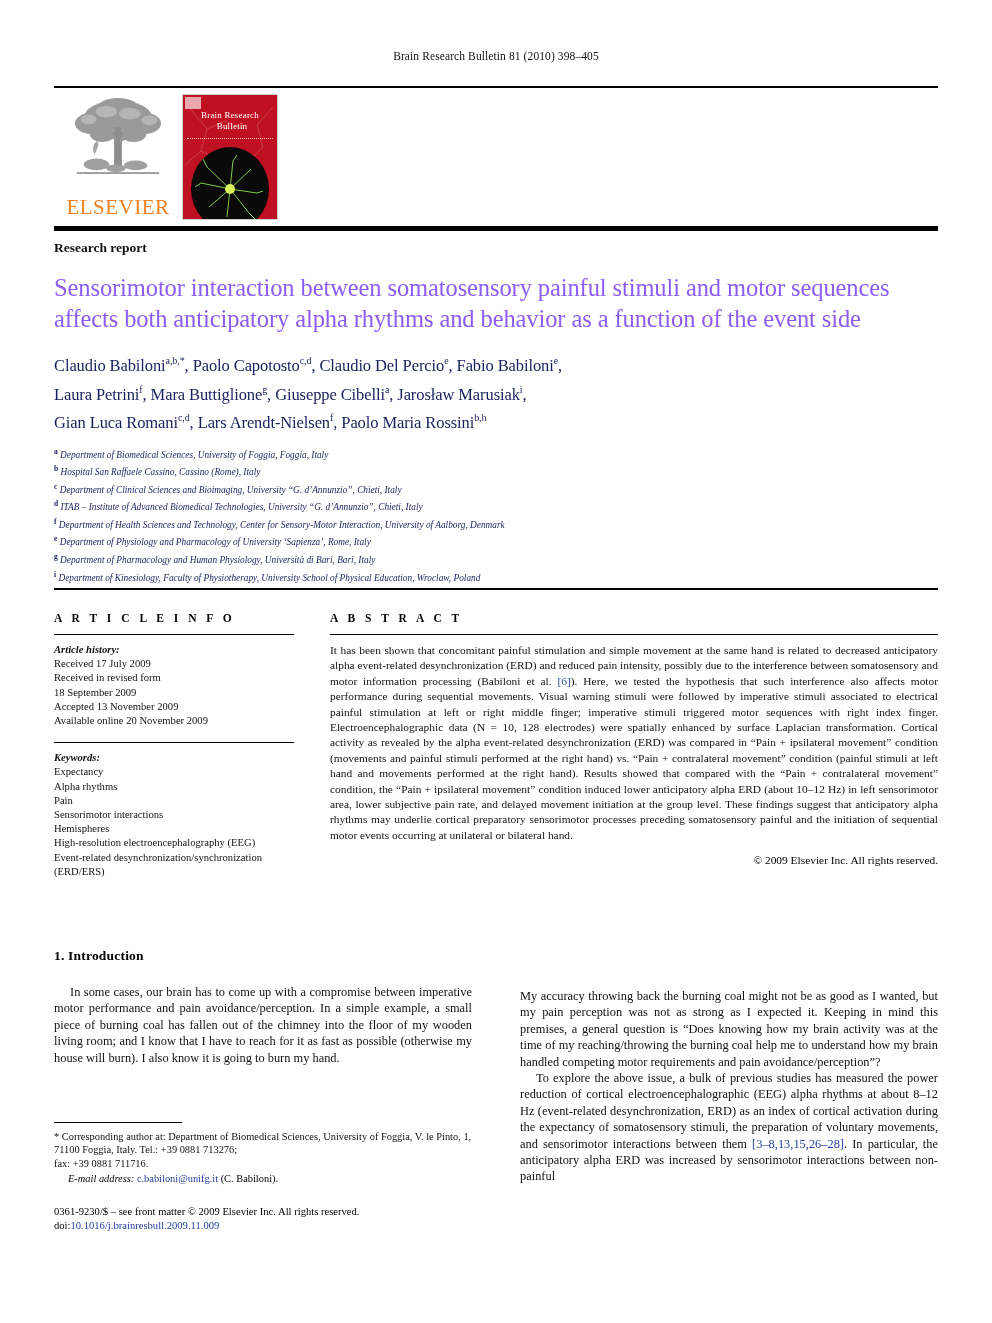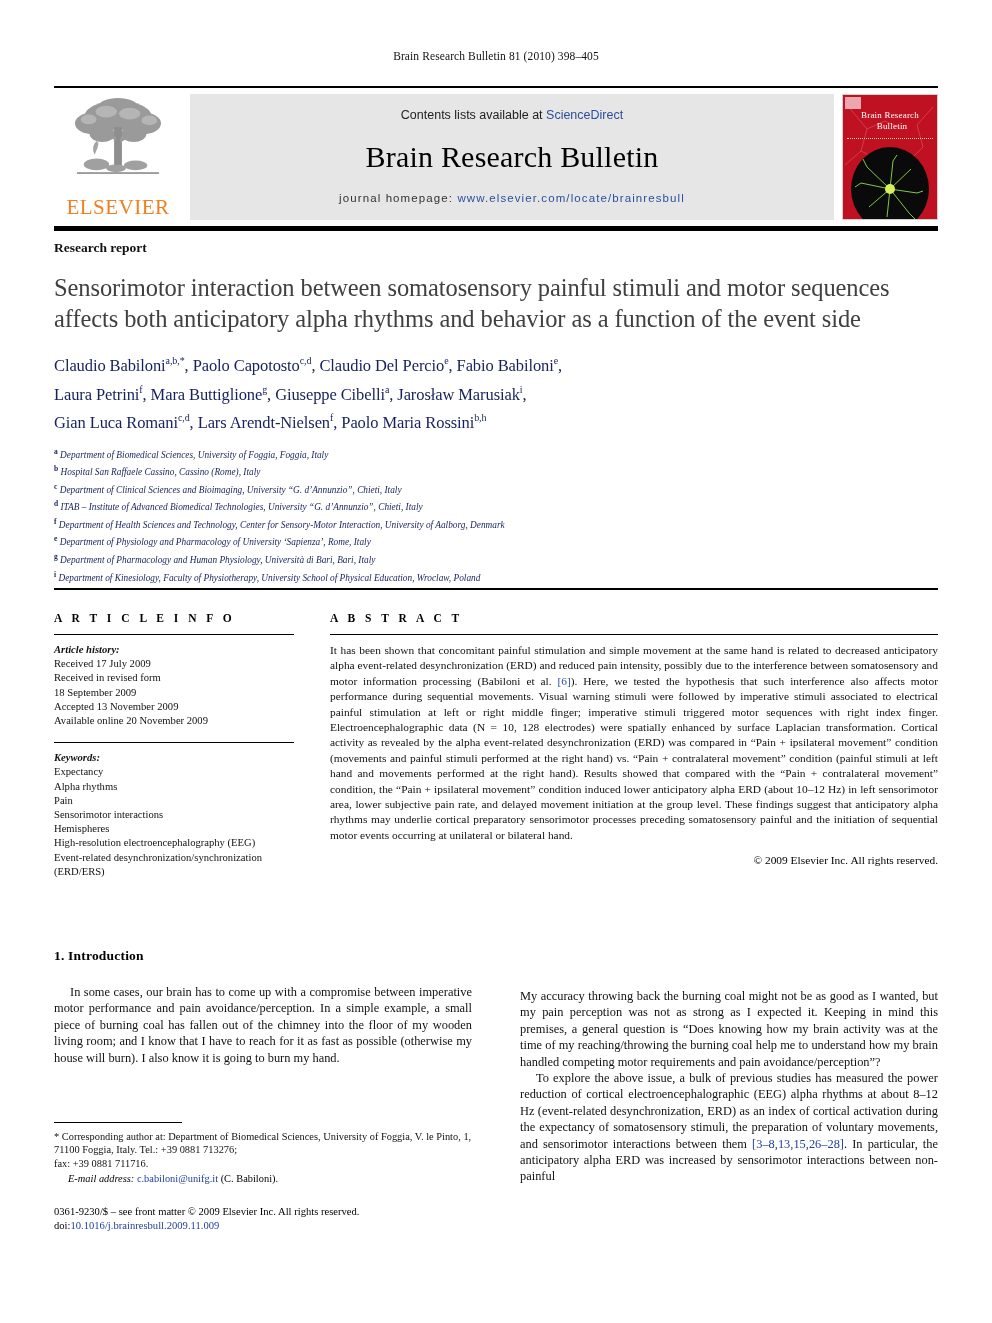--- a/index.html
+++ b/index.html
@@ -160,21 +160,21 @@
   }
   .section-kind {
     font-size: 13.5px;
     font-weight: bold;
     color: #111;
     margin-bottom: 16px;
   }
   .title {
     font-size: 24.5px;
     line-height: 31px;
-    color: #404040;
+    color: #8b5cf6;
     font-weight: 400;
     letter-spacing: -0.1px;
     margin-bottom: 15px;
   }
   .authors {
     font-size: 16.5px;
     line-height: 24px;
     color: #16205c;
     letter-spacing: -0.1px;
   }
@@ -345,25 +345,20 @@
           <g fill="#a0a0a0">
             <ellipse cx="30" cy="72" rx="13" ry="6"></ellipse>
             <ellipse cx="70" cy="73" rx="12" ry="5"></ellipse>
             <ellipse cx="50" cy="76" rx="10" ry="4"></ellipse>
           </g>
           <rect x="10" y="80" width="84" height="1.6" fill="#888"></rect>
         </svg>
         <div class="elsevier-word">ELSEVIER</div>
       </div>
 
-      <div class="mast-center">
-        <div class="contents-line"><span>Contents lists available at </span><span class="sd">ScienceDirect</span></div>
-        <div class="journal-name">Brain Research Bulletin</div>
-        <div class="homepage-line"><span>journal homepage: </span><span class="url">www.elsevier.com/locate/brainresbull</span></div>
-      </div>
 
       <div class="cover">
         <svg width="94" height="124" viewBox="0 0 94 124" style="position:absolute;top:0;left:0;z-index:1">
           <g stroke="#d4555f" stroke-width="0.8" fill="none" opacity="0.85">
             <path d="M4 10 L24 34 L18 56 L2 70"></path>
             <path d="M24 34 L42 26 L60 34"></path>
             <path d="M90 12 L74 30 L80 52"></path>
             <path d="M18 56 L34 64"></path>
             <path d="M80 52 L68 64"></path>
           </g>

